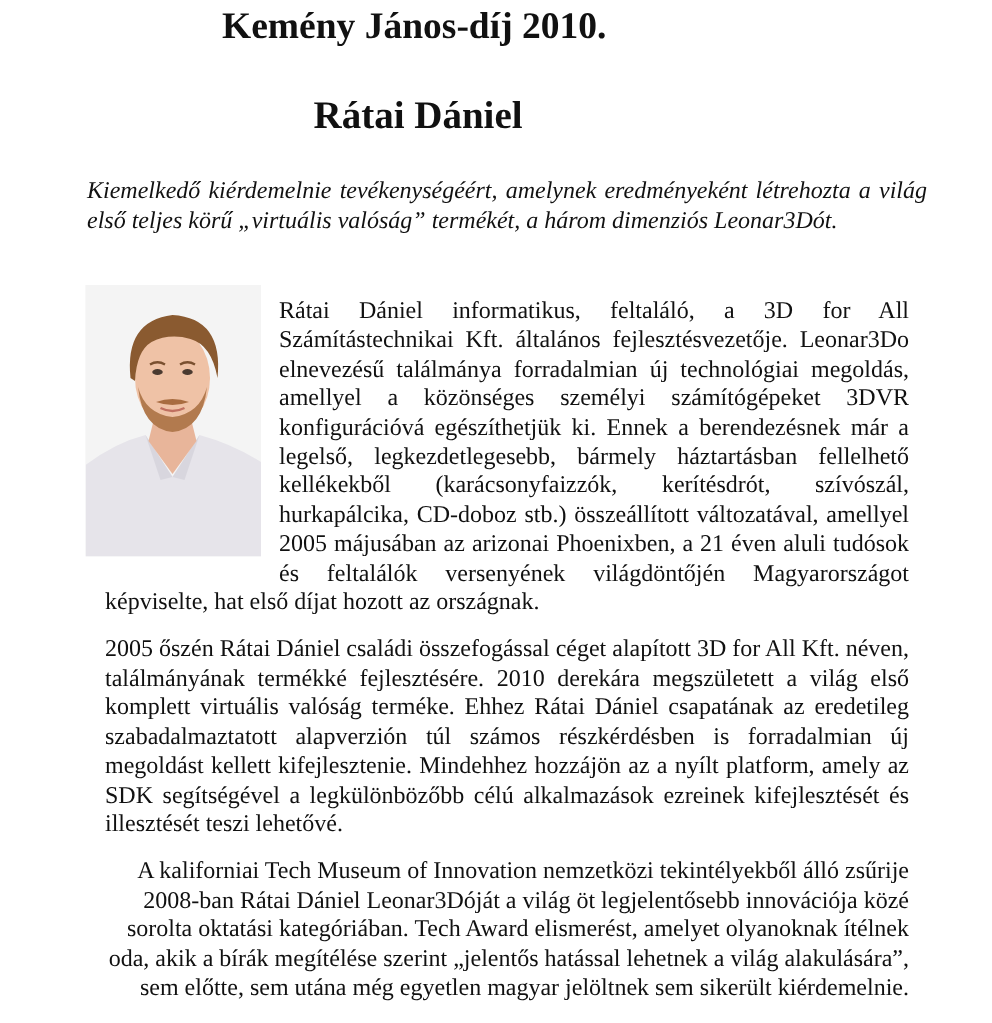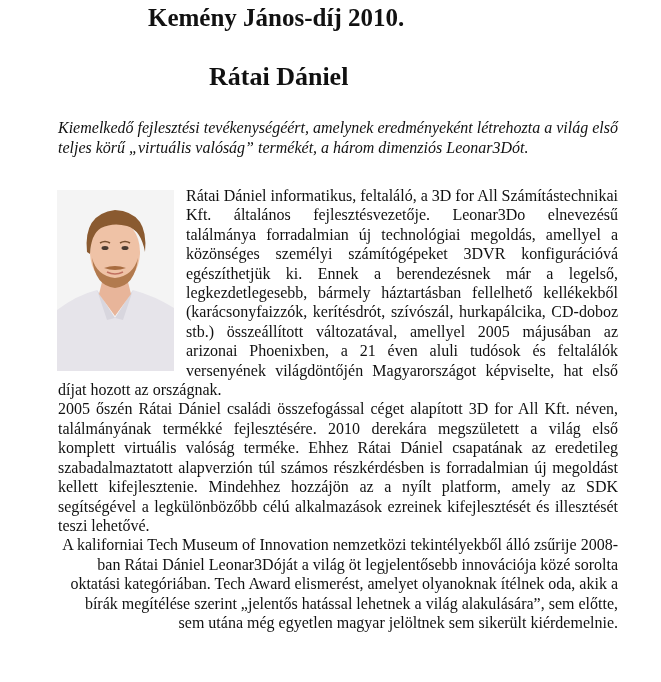--- a/index.html
+++ b/index.html
@@ -10,30 +10,30 @@
   #t1 { top: 4px; left: 148px; }
   #t2 { top: 62px; left: 209px; font-size: 26px; }
   .intro { position: absolute; left: 58px; top: 118px; width: 560px;
            font-style: italic; font-size: 16px; line-height: 19.5px;
            text-align: justify; margin: 0; }
   .photo { position: absolute; left: 57px; top: 190px; width: 117px; height: 181px;
            overflow: hidden; background: #f3f3f3; }
   .body-text { position: absolute; left: 58px; top: 186px; width: 560px;
                font-size: 16px; line-height: 19.4px; text-align: justify; margin: 0; }
   .float-spacer { float: left; width: 128px; height: 193px; }
-  .body-text p { margin: 0; }
+  .body-text p { margin: 12px; }
   .last { text-align: right; }
 </style>
 </head>
 <body>
 
 <h1 class="title" id="t1">Kemény János-díj 2010.</h1>
 <h2 class="title" id="t2">Rátai Dániel</h2>
 
-<p class="intro">Kiemelkedő fejlesztési tevékenységéért, amelynek eredményeként létrehozta a világ első teljes körű „virtuális valóság” termékét,  a három dimenziós Leonar3Dót.</p>
+<p class="intro">Kiemelkedő kiérdemelnie tevékenységéért, amelynek eredményeként létrehozta a világ első teljes körű „virtuális valóság” termékét,  a három dimenziós Leonar3Dót.</p>
 
 <div class="photo" title="Portrait of Rátai Dániel">
   <svg width="117" height="181" viewBox="0 0 117 181" xmlns="http://www.w3.org/2000/svg">
     <rect width="117" height="181" fill="#f4f4f4"></rect>
 
     <path d="M0 120 Q20 105 40 100 L58 128 L76 100 Q98 106 117 118 L117 181 L0 181 Z" fill="#e6e4ea"></path>
     <path d="M40 100 L50 130 L58 128 Z" fill="#d8d6de"></path>
     <path d="M76 100 L66 130 L58 128 Z" fill="#d8d6de"></path>
 
     <path d="M46 88 L70 88 L74 104 L58 126 L42 104 Z" fill="#e8b59a"></path>

